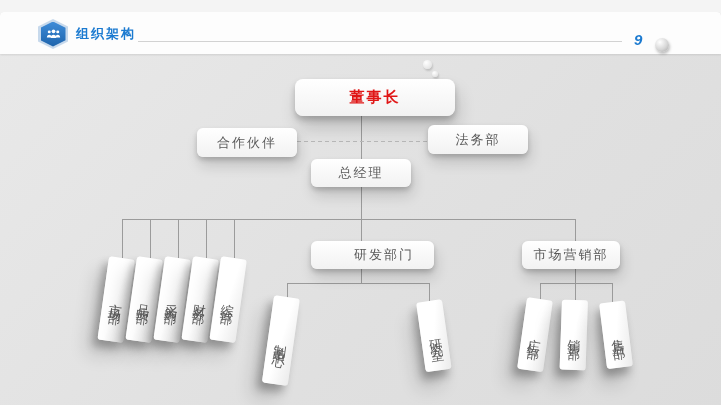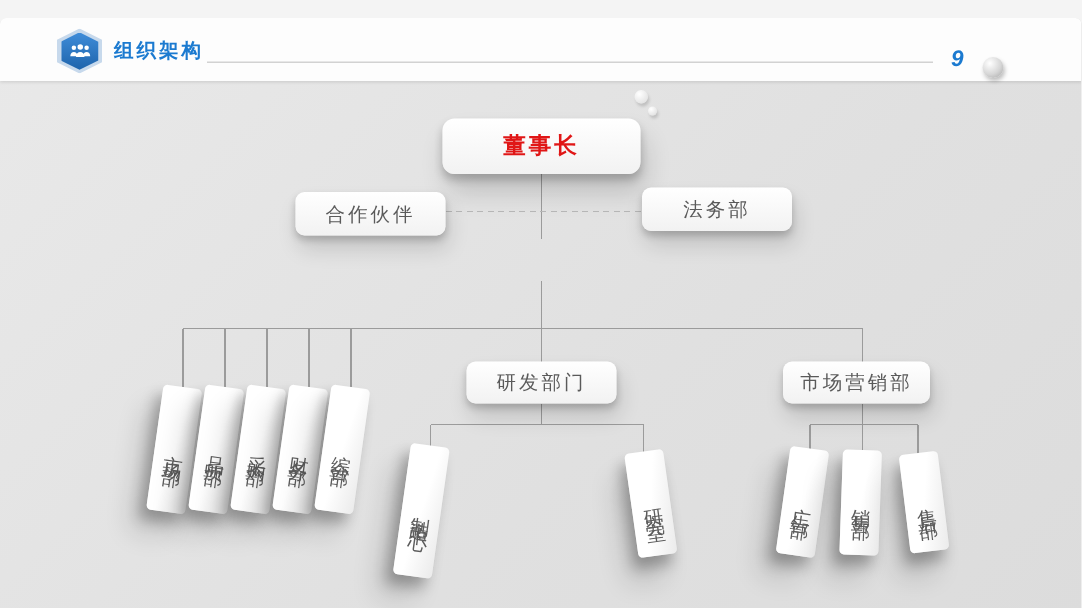--- a/index.html
+++ b/index.html
@@ -60,28 +60,28 @@
   
   .node{
     position:absolute;
     background:linear-gradient(180deg,#ffffff 0%,#f2f2f2 100%);
     border-radius:6px;
     box-shadow:0 3px 5px rgba(0,0,0,0.18),2px 9px 14px rgba(0,0,0,0.14);
     display:flex;align-items:center;justify-content:center;
     font-size:13px;color:#5a5a5a;letter-spacing:2px;
   }
   .node.chairman{
-    left:295px;top:67px;width:132px;height:37px;
+    left:295px;top:67px;width:160px;height:37px;
     font-size:15px;font-weight:bold;border-radius:8px;
     box-shadow:0 4px 6px rgba(0,0,0,0.20),3px 12px 18px rgba(0,0,0,0.16);
   }
   .node.partners{left:197px;top:116px;width:100px;height:29px;}
   .node.legal{left:428px;top:113px;width:100px;height:29px;}
   .node.gm{left:311px;top:147px;width:100px;height:28px;}
-  .node.rd{left:311px;top:229px;width:100px;height:28px;}
+  .node.rd{left:311px;top:229px;width:100px;height:28px;padding-left:23px;}
   .node.marketing{left:522px;top:229px;width:98px;height:28px;}
   
   .slab{
     position:absolute;width:26px;
     background:linear-gradient(100deg,#ffffff 50%,#ebebeb 100%);
     border-radius:3px;
     box-shadow:-4px 7px 9px rgba(0,0,0,0.28),-10px 16px 18px rgba(0,0,0,0.14);
     transform-origin:50% 0;
     display:flex;align-items:center;justify-content:center;
     writing-mode:vertical-rl;text-orientation:upright;
@@ -138,20 +138,21 @@
       <line x1="612" y1="271" x2="612" y2="293"></line>
     </g>
     <line x1="297" y1="129" x2="428" y2="129" stroke="#b8b8b8" stroke-width="1" stroke-dasharray="4 3"></line>
   </svg>
 
   <div class="node chairman" style="color:#e01616">董事长</div>
 
   <div class="node legal">法务部</div>
   <div class="node partners">合作伙伴</div>
 
+  <div class="node gm">总经理</div>
 
   <div class="node rd">研发部门</div>
   <div class="node marketing">市场营销部</div>
 
   <div class="slab" style="left:109px;top:246px;height:84px;transform:rotate(8deg);">市场部</div>
   <div class="slab" style="left:137px;top:246px;height:84px;transform:rotate(8deg);">品质部</div>
   <div class="slab" style="left:165px;top:246px;height:84px;transform:rotate(8deg);">采购部</div>
   <div class="slab" style="left:193px;top:246px;height:84px;transform:rotate(8deg);">财务部</div>
   <div class="slab" style="left:221px;top:246px;height:84px;transform:rotate(8deg);">综合部</div>
 

